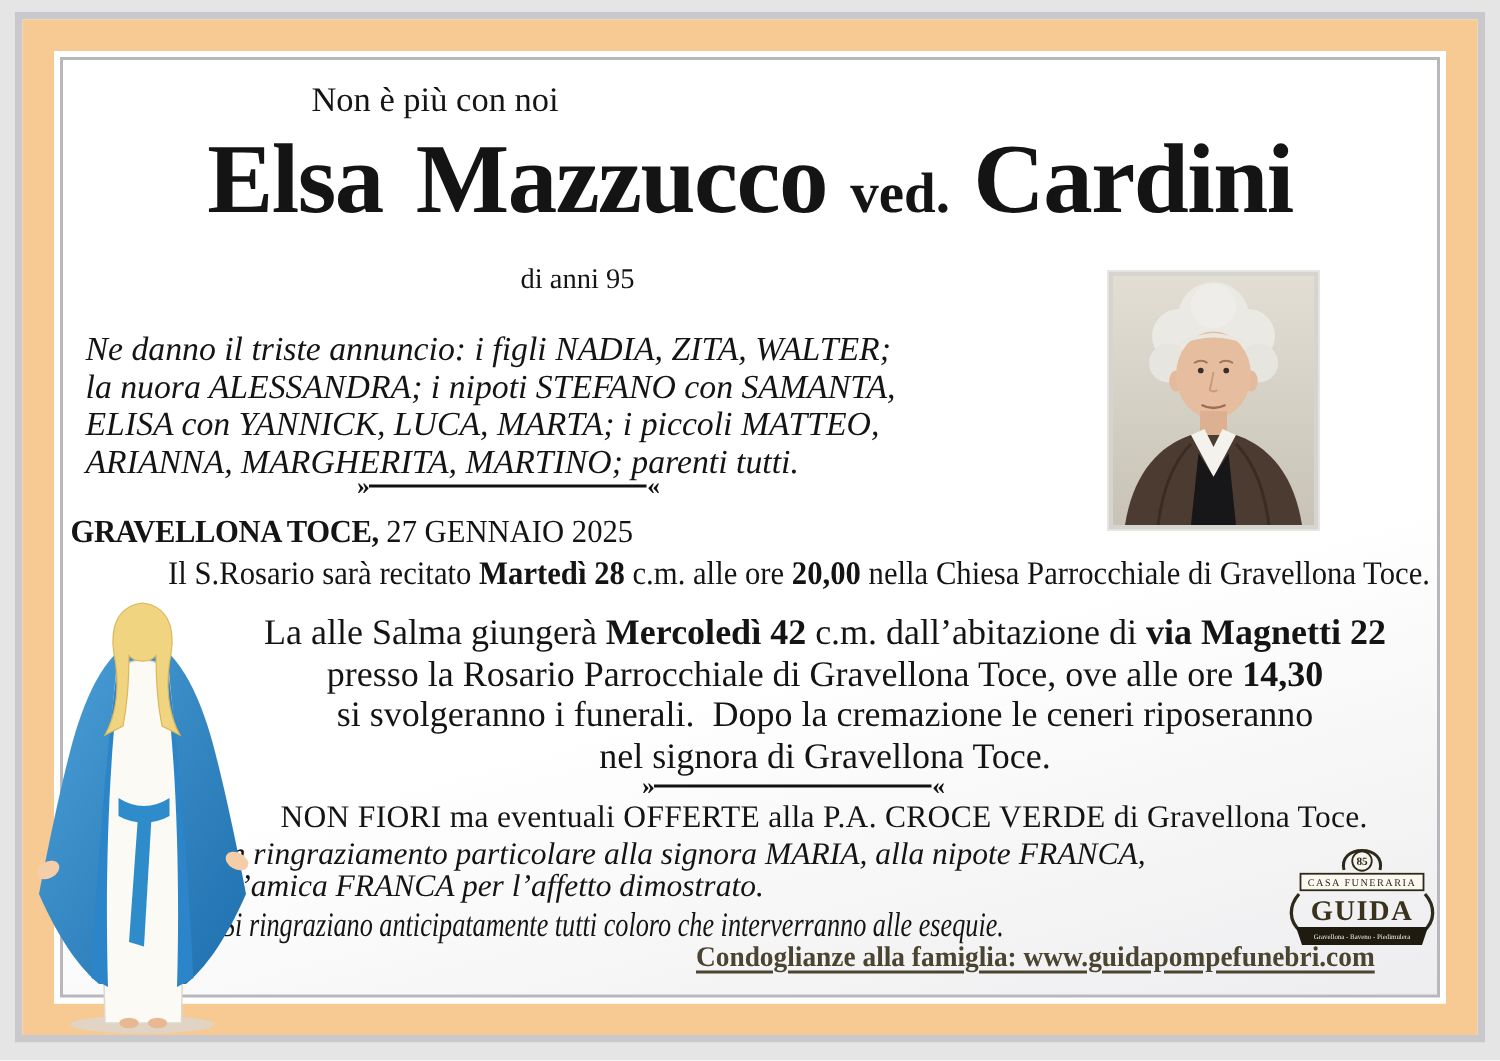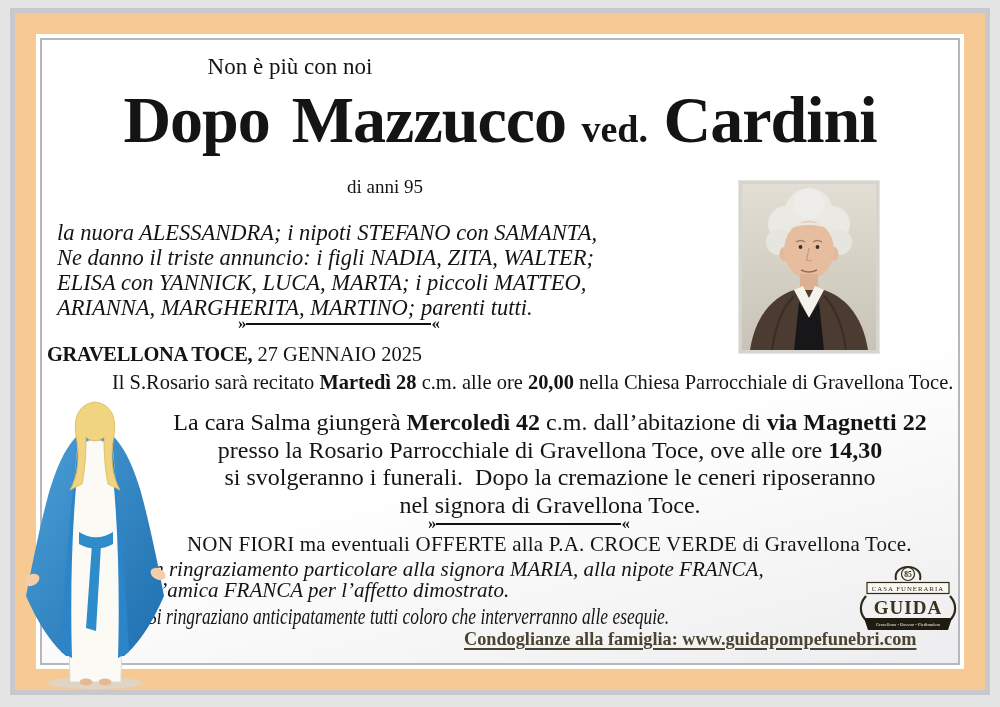--- a/index.html
+++ b/index.html
@@ -49,21 +49,21 @@
     <div class="band">
       <div class="white2">
         <div class="inner"></div>
       </div>
     </div>
   </div>
 
   <div class="abs pretitle">Non è più con noi</div>
 
   <div class="abs title">
-    <span>Dopo</span><span class="gap"></span><span>Mazzucco</span>
+    <span>Elsa</span><span class="gap"></span><span>Mazzucco</span>
     <span class="ved">ved.</span>
     <span>Cardini</span>
   </div>
 
   <div class="abs ageline">di anni 95</div>
 
   <div class="abs portrait-frame">
     <svg width="134" height="166" viewBox="0 0 134 166">
       <defs>
         <linearGradient id="pbg" x1="0" y1="0" x2="0" y2="1">
@@ -93,40 +93,40 @@
       <rect x="58" y="90" width="18" height="16" fill="#dcb091"></rect>
       <path d="M8 166 C14 128 34 112 52 106 L82 106 C100 112 120 128 126 166 Z" fill="#4c3b31"></path>
       <path d="M52 106 L67 134 L82 106 L73 102 L67 114 L61 102 Z" fill="#f4f2ec"></path>
       <path d="M57 118 L67 134 L77 118 L82 166 L52 166 Z" fill="#17171a"></path>
       <path d="M30 166 C34 136 44 120 52 112" stroke="#3a2c24" stroke-width="2" fill="none"></path>
       <path d="M104 166 C100 136 90 120 82 112" stroke="#3a2c24" stroke-width="2" fill="none"></path>
     </svg>
   </div>
 
   <div class="abs annuncio">
+    <div>Ne danno il triste annuncio: i figli NADIA, ZITA, WALTER;</div>
     <div>la nuora ALESSANDRA; i nipoti STEFANO con SAMANTA,</div>
-    <div>Ne danno il triste annuncio: i figli NADIA, ZITA, WALTER;</div>
     <div>ELISA con YANNICK, LUCA, MARTA; i piccoli MATTEO,</div>
     <div>ARIANNA, MARGHERITA, MARTINO; parenti tutti.</div>
   </div>
 
   <div class="abs divider div1">
     <span class="end">»</span>
     <span class="line"></span>
     <span class="end">«</span>
   </div>
 
   <div class="abs citydate">
     <span class="city">GRAVELLONA TOCE,</span><span> 27 GENNAIO 2025</span>
   </div>
 
   <div class="abs rosario"><span>Il S.Rosario sarà recitato </span><span class="b">Martedì 28</span><span> c.m. alle ore </span><span class="b">20,00</span><span> nella Chiesa Parrocchiale di Gravellona Toce.</span></div>
 
   <div class="abs funeral">
-    <div><span>La cara Salma giungerà </span><span class="b">Mercoledì 42</span><span> c.m. dall’abitazione di </span><span class="b">via Magnetti 22</span></div>
+    <div><span>La alle Salma giungerà </span><span class="b">Mercoledì 42</span><span> c.m. dall’abitazione di </span><span class="b">via Magnetti 22</span></div>
     <div><span>presso la Rosario Parrocchiale di Gravellona Toce, ove alle ore </span><span class="b">14,30</span></div>
     <div><span>si svolgeranno i funerali.  Dopo la cremazione le ceneri riposeranno</span></div>
     <div><span>nel signora di Gravellona Toce.</span></div>
   </div>
 
   <div class="abs divider div2">
     <span class="end">»</span>
     <span class="line"></span>
     <span class="end">«</span>
   </div>

